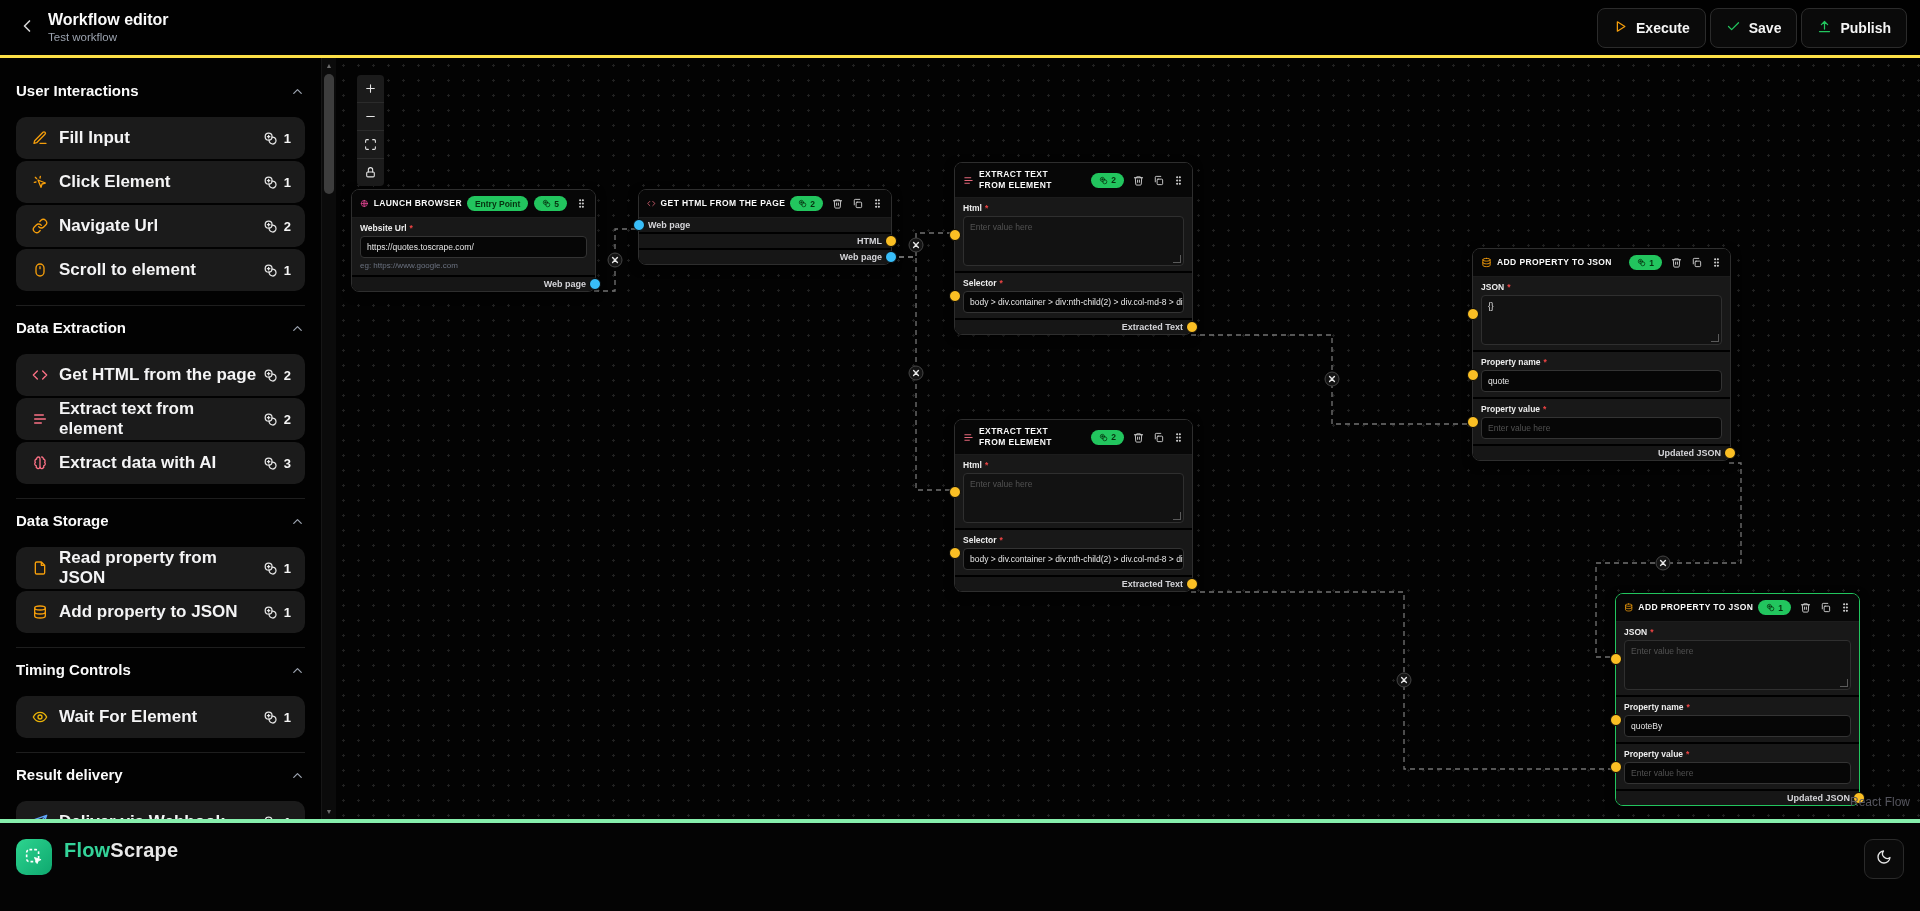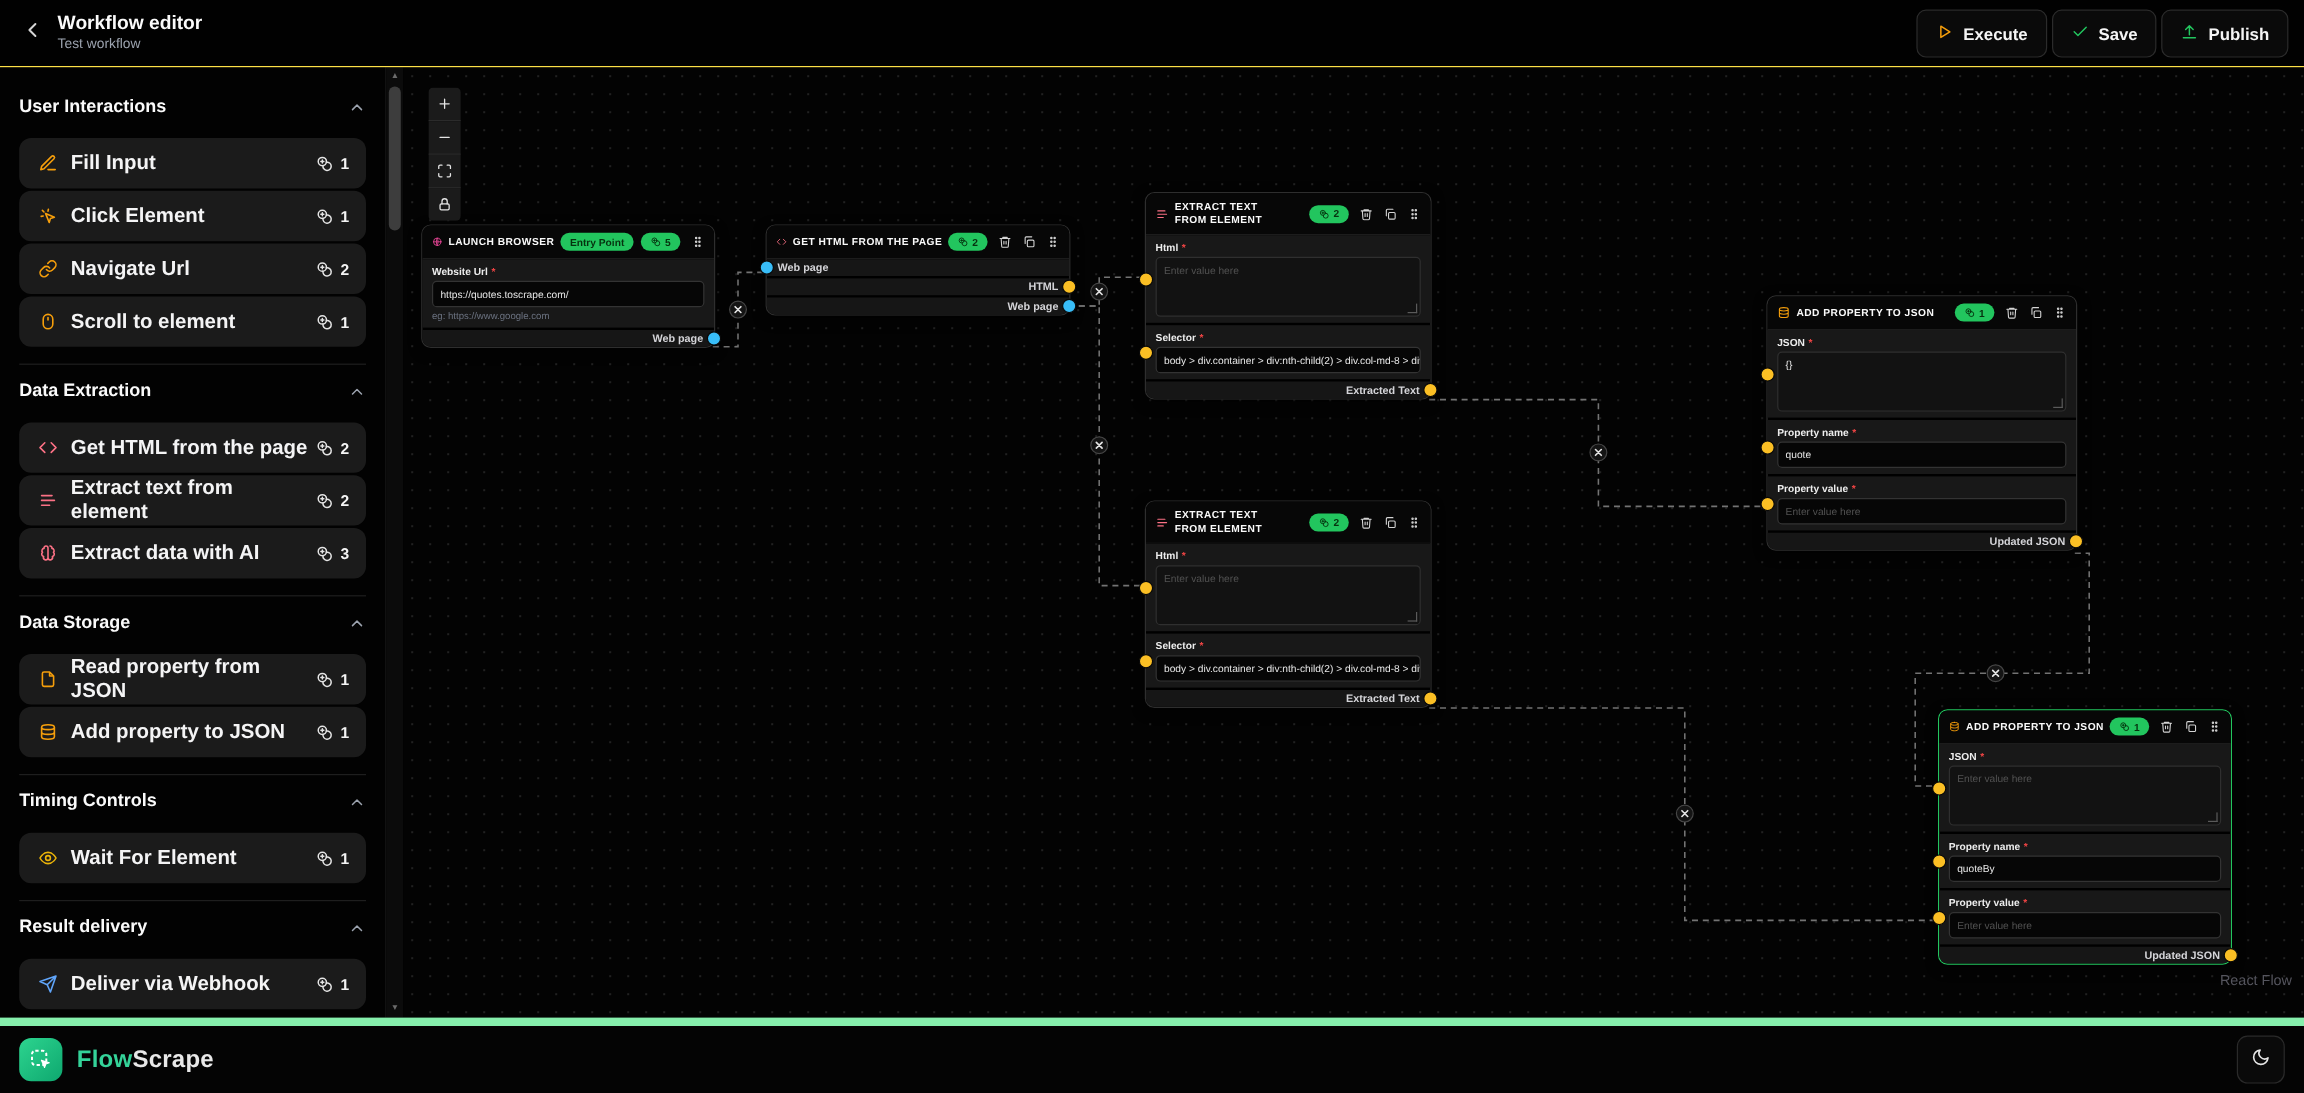--- a/index.html
+++ b/index.html
@@ -1,20 +1,20 @@
 <!DOCTYPE html>
 <html><head>
 <meta charset="utf-8">
 <style>
   html,body{margin:0;padding:0}
   body{width:1920px;height:911px;background:#000;color:#fff;font-family:"Liberation Sans",sans-serif;overflow:hidden}
   .app{display:flex;flex-direction:column;width:1920px;height:911px}
 
   
-  .hdr{flex:0 0 55px;height:55px;display:flex;align-items:center;background:#010101;border-bottom:1px solid #fde047;position:relative;z-index:10}
+  .hdr{flex:0 0 55px;height:55px;display:flex;align-items:center;background:#010101;border-bottom:3px solid #fde047;position:relative;z-index:10}
   .back{width:26px;height:26px;margin-left:14px;display:flex;align-items:center;justify-content:center;color:#d4d4d4;cursor:pointer}
   .titles{margin-left:8px;line-height:1.15}
   .wf-title{font-size:16px;font-weight:bold;color:#fafafa}
   .wf-sub{font-size:11.5px;color:#9ca3af;margin-top:2px}
   .tabs{position:absolute;left:50%;top:7px;transform:translateX(-50%);width:400px;height:40px;background:#171717;border:1px solid #2a2a2a;border-radius:10px;display:flex;padding:3px;box-sizing:border-box}
   .tab{flex:1;display:flex;align-items:center;justify-content:center;font-size:14px;font-weight:600;color:#8a8a8a;border-radius:7px;cursor:pointer}
   .tab.active{background:#040404;color:#fff}
   .hactions{margin-left:auto;display:flex;gap:4px;margin-right:13px}
   .hbtn{display:flex;align-items:center;gap:8px;height:38px;padding:0 15px;background:#0a0a0a;border:1px solid #2b2b2b;border-radius:8px;font-size:14px;font-weight:600;color:#f5f5f5;cursor:pointer}
 
@@ -35,21 +35,21 @@
   .sarrow.up{top:1px}.sarrow.down{bottom:1px}
   .sthumb{position:absolute;left:2px;top:16px;width:10px;height:120px;background:#3d3d3d;border-radius:5px;cursor:pointer}
 
   
   .canvas{flex:1;position:relative;background:#030303;background-image:radial-gradient(#212121 1.1px,transparent 1.3px);background-size:15px 15px;overflow:hidden}
   .controls{position:absolute;left:21px;top:17px;display:flex;flex-direction:column;z-index:6;border-radius:4px;overflow:hidden}
   .ctrl{width:27px;height:27px;background:#1b1b1b;border-bottom:1px solid #2b2b2b;display:flex;align-items:center;justify-content:center;color:#e5e5e5;cursor:pointer}
   .ctrl:last-child{border-bottom:none}
   .edges{position:absolute;left:0;top:0;z-index:1}
   .edge{fill:none;stroke:#737373;stroke-width:1.3;stroke-dasharray:5 4}
-  .attribution{position:absolute;right:10px;bottom:24px;font-size:12px;color:#55555e;z-index:5}
+  .attribution{position:absolute;right:10px;bottom:10px;font-size:12px;color:#55555e;z-index:5}
 
   
   .node{position:absolute;background:#000;border:1px solid #2e2e2e;border-radius:8px;z-index:2;box-shadow:0 3px 10px rgba(0,0,0,.55)}
   .node.selected{border-color:#22c55e}
   .nheader{display:flex;align-items:center;gap:5px;padding:0 8px;background:#070707;border-radius:7px 7px 0 0;border-bottom:1px solid #1c1c1c}
   .ntitle{font-size:8.5px;font-weight:bold;letter-spacing:.4px;color:#fafafa;line-height:1.25;white-space:nowrap}
   .ntitle.wrap{white-space:normal;max-width:78px}
   .nbadges{margin-left:auto;display:flex;gap:6px;align-items:center}
   .pill{background:#22c55e;color:#06320f;font-size:8.5px;font-weight:bold;padding:2.5px 8px;border-radius:999px;display:flex;align-items:center;gap:3px;white-space:nowrap}
   .naction{display:flex;color:#d4d4d4;cursor:pointer;margin-left:3px}
@@ -63,21 +63,21 @@
   .rta{height:50px;background:#121212;border:1px solid #2f2f2f;border-radius:4px;padding:5px 6px;font-size:8.5px;color:#e7e7e7;position:relative;box-sizing:border-box}
   .rta .resize{position:absolute;right:2px;bottom:2px;width:7px;height:7px;border-right:1.6px solid #5a5a5a;border-bottom:1.6px solid #5a5a5a;cursor:nwse-resize}
   .ph{color:#525252}
   .rhint{font-size:8px;color:#6b7280;margin-top:3px}
   .riorow{height:14px;display:flex;align-items:center;padding:0 9px;background:#161616;position:relative;font-size:9px;font-weight:600;color:#d4d4d8}
   .riorow.out{justify-content:flex-end}
   .handle{position:absolute;width:10px;height:10px;border-radius:50%;border:1.5px solid #090909;top:50%;transform:translateY(-50%);z-index:3;cursor:crosshair}
   .handle.in{left:-6px}.handle.out{right:-6px}
 
   
-  .ftr{flex:0 0 56px;height:56px;border-top:7px solid #86efac;display:flex;align-items:center;padding:0 16px;background:#040404;z-index:10}
+  .ftr{flex:0 0 56px;height:56px;border-top:4px solid #86efac;display:flex;align-items:flex-start;padding:16px 16px;background:#040404;z-index:10}
   .logo{width:36px;height:36px;border-radius:10px;background:linear-gradient(135deg,#2dd48f,#0ea86f);display:flex;align-items:center;justify-content:center}
   .brand{font-size:20px;font-weight:bold;margin-left:12px;letter-spacing:.2px}
   .brand .g{color:#34d399}.brand .w{color:#e8e8e8}
   .themebtn{margin-left:auto;width:38px;height:38px;border:1px solid #2a2a2a;border-radius:9px;background:#0a0a0a;display:flex;align-items:center;justify-content:center;color:#e5e5e5;cursor:pointer}
 </style>
 </head>
 <body>
 
 <div class="app">
 

